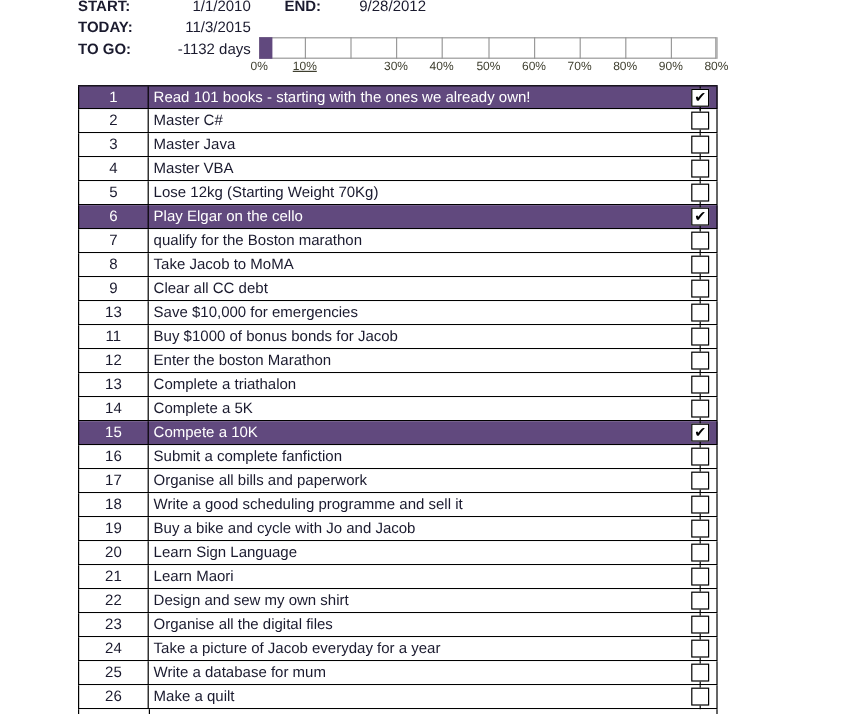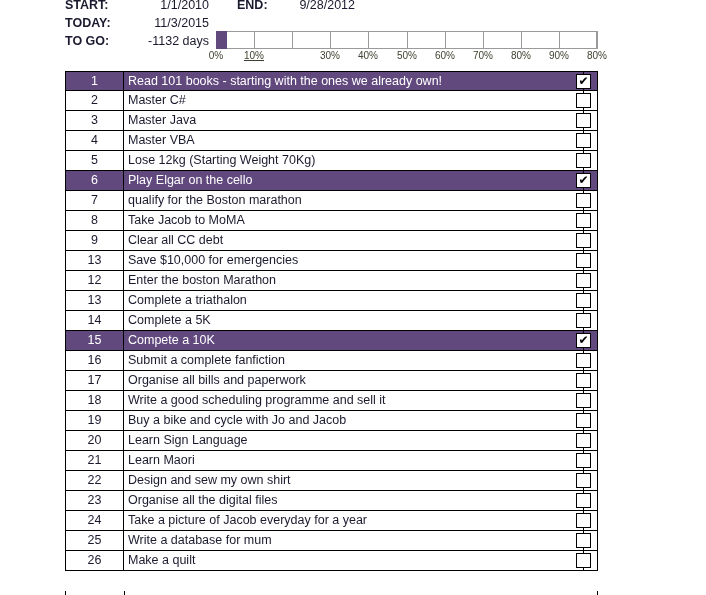--- a/index.html
+++ b/index.html
@@ -314,20 +314,26 @@
         <div class="cb-stem"></div>
         <div class="cb"></div>
       </div>
       <div class="trow">
         <div class="cell-num">13</div>
         <div class="cell-task">Save $10,000 for emergencies</div>
         <div class="cb-stem"></div>
         <div class="cb"></div>
       </div>
       <div class="trow">
+        <div class="cell-num">11</div>
+        <div class="cell-task">Buy $1000 of bonus bonds for Jacob</div>
+        <div class="cb-stem"></div>
+        <div class="cb"></div>
+      </div>
+      <div class="trow">
         <div class="cell-num">12</div>
         <div class="cell-task">Enter the boston Marathon</div>
         <div class="cb-stem"></div>
         <div class="cb"></div>
       </div>
       <div class="trow">
         <div class="cell-num">13</div>
         <div class="cell-task">Complete a triathalon</div>
         <div class="cb-stem"></div>
         <div class="cb"></div>

